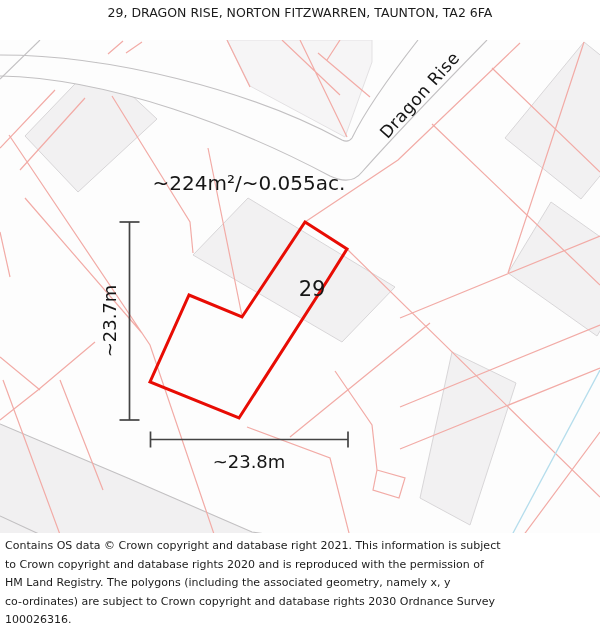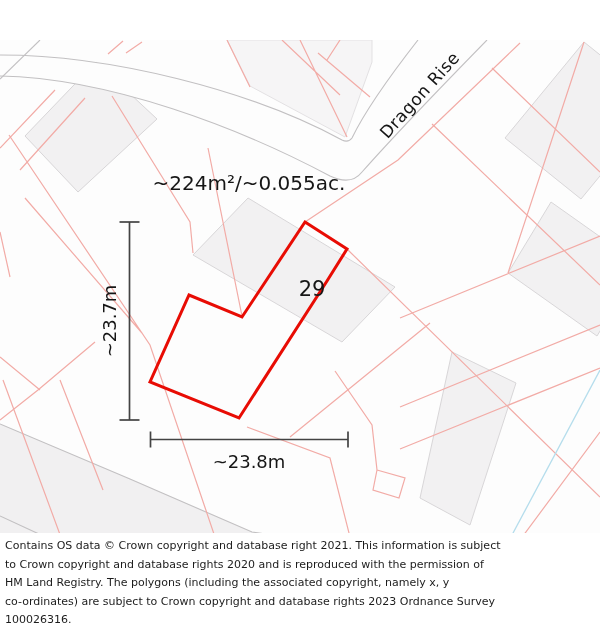--- a/index.html
+++ b/index.html
@@ -17,20 +17,21 @@
   .street-label{letter-spacing:0.5px;}
   .footer{
     box-sizing:border-box;height:92px;padding:4px 8px 0 5px;
     font-size:11px;line-height:18.5px;
   }
 </style>
 </head>
 <body>
 
 <div class="header">
+  <div>29, DRAGON RISE, NORTON FITZWARREN, TAUNTON, TA2 6FA</div>
 </div>
 
 <div class="map-wrap">
 <svg width="600" height="493" viewBox="0 40 600 493">
 
   <rect x="0" y="40" width="600" height="493" fill="#fdfdfd"></rect>
 
   <g>
     <path d="M 0,424 L 130,479 L 252,532 L 348,546 L 400,552 L 400,560 L 0,560 Z" fill="#f1f0f1" stroke="none"></path>
     <path d="M 0,424 L 130,479 L 252,532 L 348,546 L 400,552" fill="none" stroke="#c2c0c2" stroke-width="1.1"></path>
@@ -108,16 +109,16 @@
 
   <text x="116" y="321" transform="rotate(-90 116 321)" text-anchor="middle" font-size="18">~23.7m</text>
 
   <text x="249" y="468" text-anchor="middle" font-size="18">~23.8m</text>
 </svg>
 </div>
 
 <div class="footer">
   <div>Contains OS data © Crown copyright and database right 2021. This information is subject</div>
   <div>to Crown copyright and database rights 2020 and is reproduced with the permission of</div>
-  <div>HM Land Registry. The polygons (including the associated copyright, namely x, y</div>
-  <div>co-ordinates) are subject to Crown copyright and database rights 2023 Ordnance Survey</div>
+  <div>HM Land Registry. The polygons (including the associated geometry, namely x, y</div>
+  <div>co-ordinates) are subject to Crown copyright and database rights 2030 Ordnance Survey</div>
   <div>100026316.</div>
 </div>
 
 </body></html>

